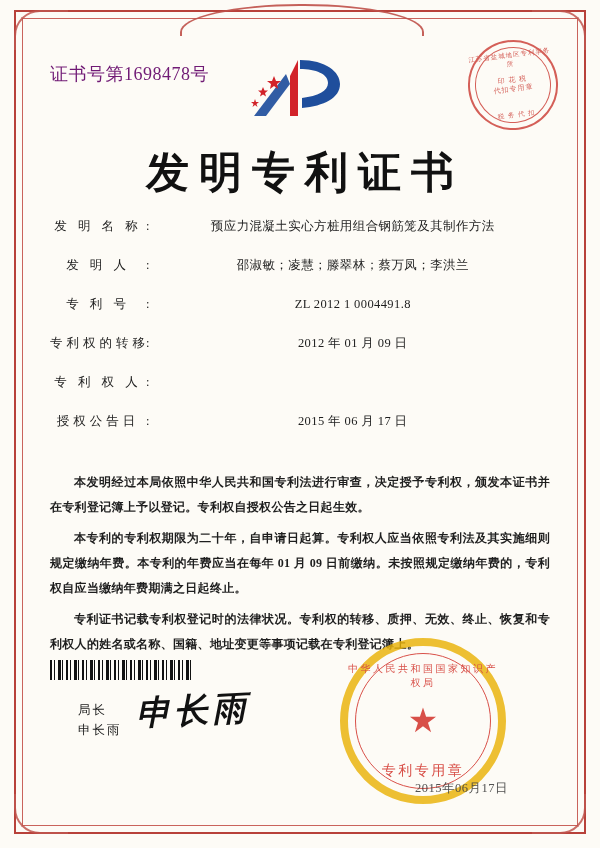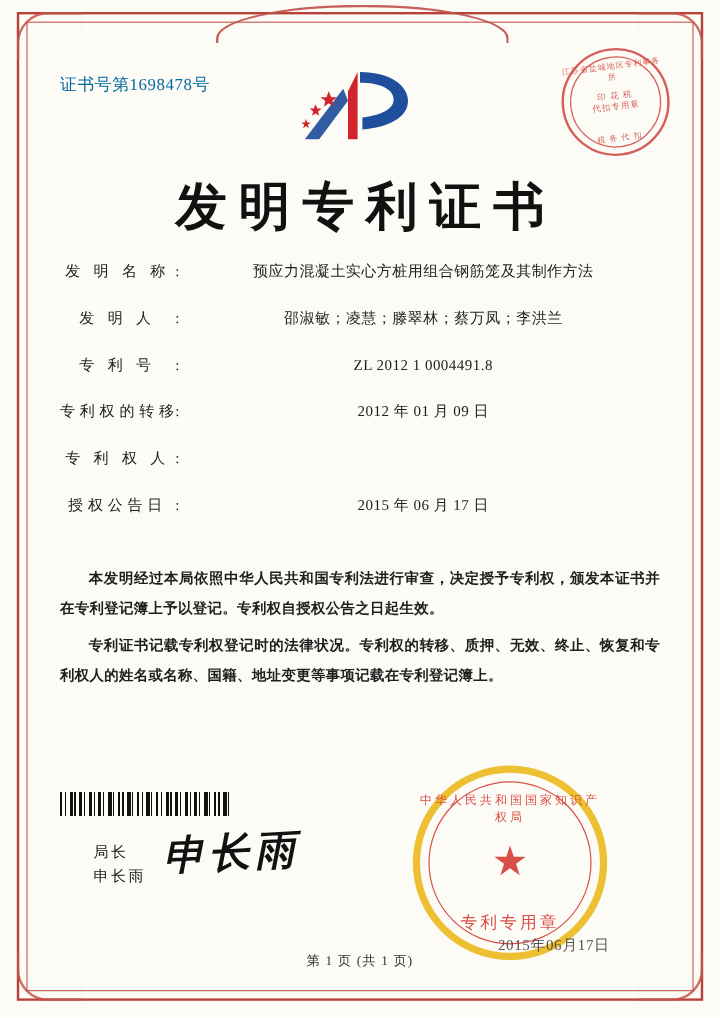--- a/index.html
+++ b/index.html
@@ -78,23 +78,23 @@
     left: 40px;
     top: 40px;
     right: 40px;
     bottom: 30px;
   }
 
   .cert-no {
     position: absolute;
     left: 10px;
     top: 22px;
-    font-size: 14px;
+    font-size: 18px;
     letter-spacing: .5px;
-    color: #0369a1;
+    color: #701a75;
   }
 
   
   .logo {
     position: absolute;
     left: 50%;
     top: 14px;
     transform: translateX(-50%);
     width: 120px;
     height: 68px;
@@ -236,21 +236,21 @@
   }
 
   
   .seal-main {
     position: absolute;
     right: 54px;
     top: 598px;
     width: 150px;
     height: 150px;
     border-radius: 50%;
-    border: 6px solid #eab308;
+    border: 8px solid #eab308;
     color: #d02a22;
     opacity: .82;
   }
   .seal-main .ring2 {
     position: absolute;
     left: 7px; top: 7px; right: 7px; bottom: 7px;
     border-radius: 50%;
     border: 1px solid #d02a22;
   }
   .seal-main .star {
@@ -361,20 +361,21 @@
       </div>
       <div class="field">
         <span class="lbl">授权公告日</span>
         <span class="sep">:</span>
         <span class="val">2015 年 06 月 17 日</span>
       </div>
     </div>
 
     <div class="paras">
       <p>本发明经过本局依照中华人民共和国专利法进行审查，决定授予专利权，颁发本证书并在专利登记簿上予以登记。专利权自授权公告之日起生效。</p>
+      <p>本专利的专利权期限为二十年，自申请日起算。专利权人应当依照专利法及其实施细则规定缴纳年费。本专利的年费应当在每年 01 月 09 日前缴纳。未按照规定缴纳年费的，专利权自应当缴纳年费期满之日起终止。</p>
       <p>专利证书记载专利权登记时的法律状况。专利权的转移、质押、无效、终止、恢复和专利权人的姓名或名称、国籍、地址变更等事项记载在专利登记簿上。</p>
     </div>
 
     <div class="barcode"></div>
 
     <div class="sig-script">申长雨</div>
 
     <div class="signature-block">
       <div>局长</div>
       <div>申长雨</div>
@@ -382,15 +383,14 @@
 
     <div class="seal-main">
       <div class="ring2"></div>
       <div class="arc-top">中华人民共和国国家知识产权局</div>
       <div class="star">★</div>
       <div class="arc-bot">专利专用章</div>
     </div>
 
     <div class="seal-date">2015年06月17日</div>
 
-    <div class="page-num">第 1 页 (共 1 页)</div>
   </div>
 </div>
 
 </body></html>

